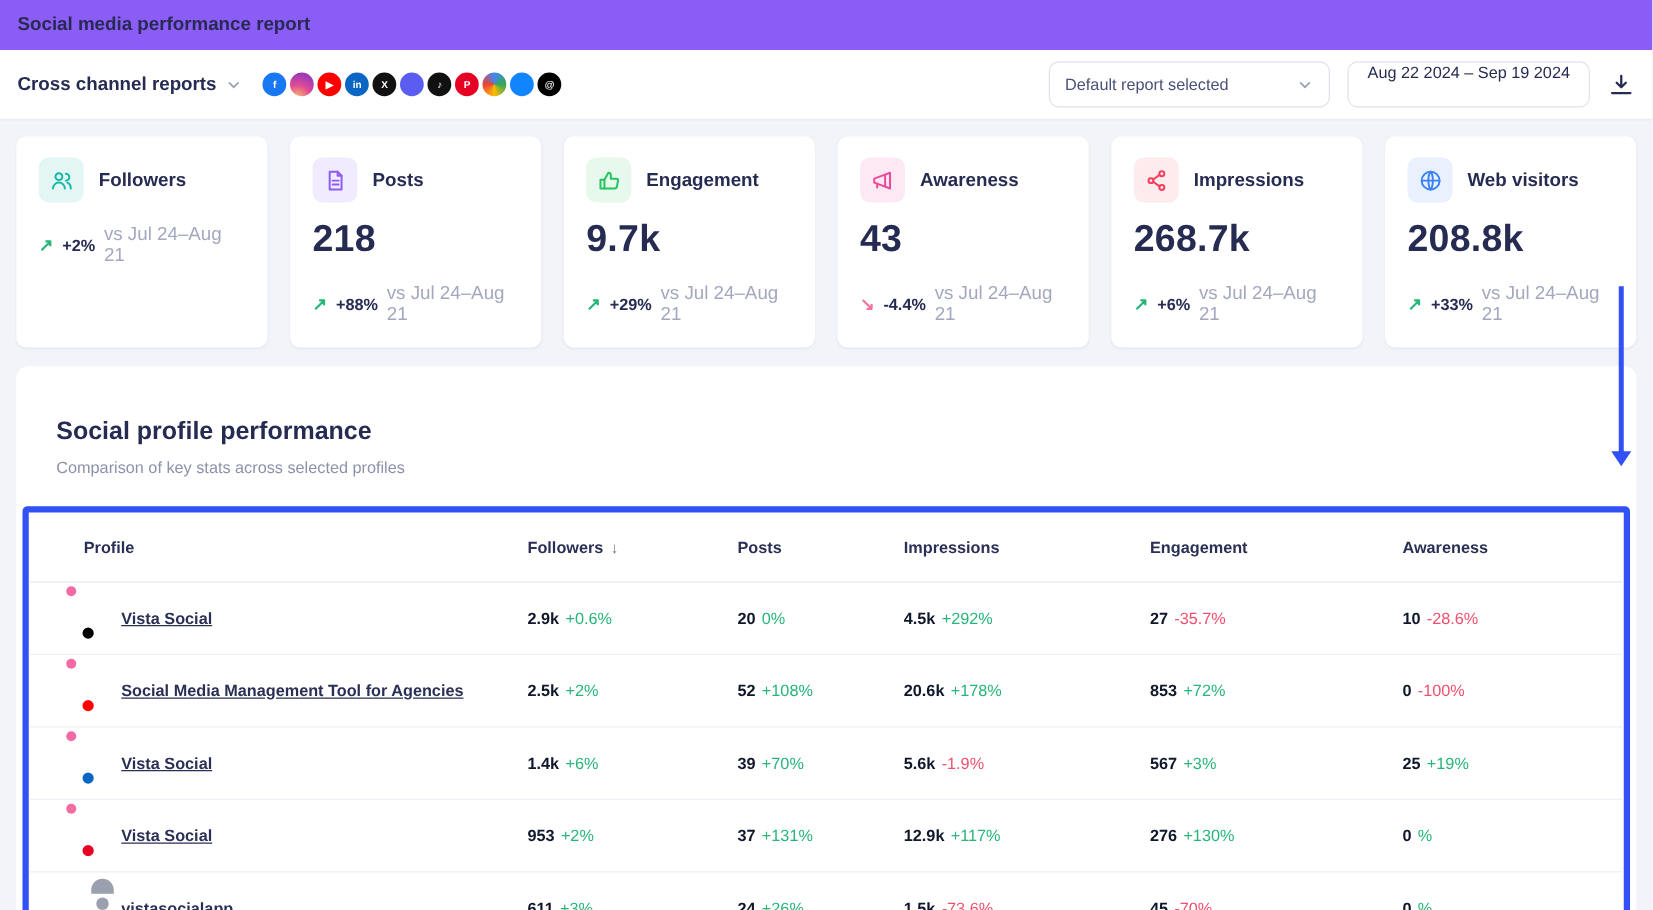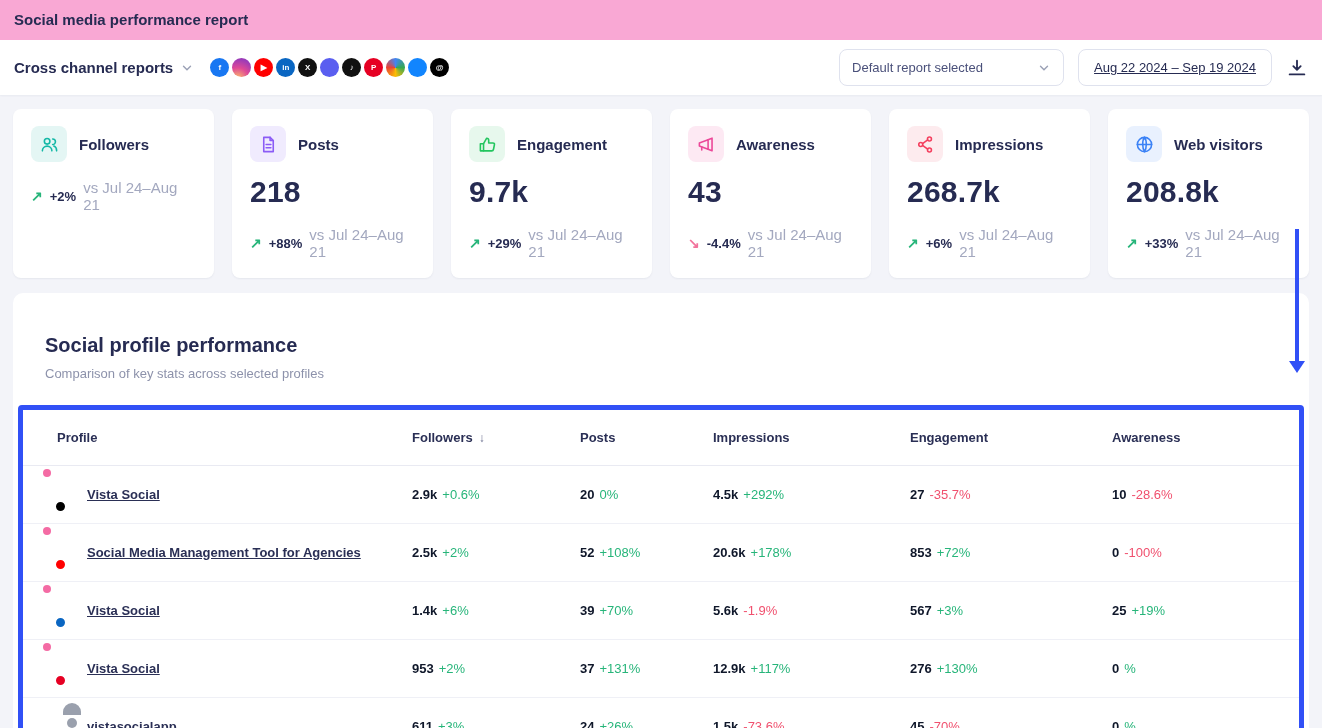--- a/index.html
+++ b/index.html
@@ -1,36 +1,36 @@
 <!DOCTYPE html>
 <html><head>
 <meta charset="utf-8">
 <style>
   * { margin:0; padding:0; box-sizing:border-box; }
   html,body { width:1322px; height:728px; overflow:hidden; }
   body { font-family:"Liberation Sans", sans-serif; background:#f3f4f9; color:#262b52; position:relative; }
 
   
-  .topbar { background:#f9a8d4; padding:11px 14px; font-size:15px; font-weight:600; color:#262b52; height:40px; }
+  .topbar { background:#8b5cf6; padding:11px 14px; font-size:15px; font-weight:600; color:#262b52; height:40px; }
 
   
   .toolbar { background:#fff; height:55px; display:flex; align-items:center; justify-content:space-between; padding:0 14px; box-shadow:0 1px 2px rgba(25,30,70,.05); }
   .toolbar-left { display:flex; align-items:center; gap:8px; }
   .report-name { font-size:15px; font-weight:700; color:#262b52; cursor:pointer; display:flex; align-items:center; gap:7px; }
   .chev { width:14px; height:14px; }
   .net-row { display:flex; align-items:center; gap:3px; margin-left:8px; }
   .net { width:19px; height:19px; border-radius:50%; color:#fff; font-size:8px; font-weight:700; display:flex; align-items:center; justify-content:center; cursor:pointer; }
   .net.facebook{background:#1877f2} .net.instagram{background:radial-gradient(circle at 30% 110%,#fdc468,#df4996 45%,#9b3bb8 80%)}
   .net.youtube{background:#f00} .net.linkedin{background:#0a66c2} .net.x{background:#111}
   .net.meta{background:#5a5ef0} .net.tiktok{background:#111} .net.pinterest{background:#e60023}
   .net.google-business{background:conic-gradient(#4285f4,#34a853,#fbbc05,#ea4335,#4285f4)} .net.bluesky{background:#1185fe} .net.threads{background:#000}
 
   .toolbar-right { display:flex; align-items:center; gap:14px; }
   .select-box { width:225px; height:37px; border:1px solid #dfe2ee; border-radius:8px; display:flex; align-items:center; justify-content:space-between; padding:0 12px; font-size:13px; color:#4a507a; background:#fff; cursor:pointer; }
-  .date-box { height:37px; border:1px solid #dfe2ee; border-radius:8px; display:flex; align-items:center; padding:0 15px; font-size:13px; color:#262b52; background:#fff; cursor:pointer;text-decoration:underline; }
+  .date-box { height:37px; border:1px solid #dfe2ee; border-radius:8px; display:flex; padding:0 15px; font-size:13px; color:#262b52; background:#fff; cursor:pointer; }
   .dl-btn { width:22px; height:22px; cursor:pointer; }
 
   
   .content { padding:14px 13px 0; }
 
   
   .kpi-row { display:flex; gap:18px; margin-bottom:15px; }
   .kpi-card { flex:1; background:#fff; border-radius:8px; padding:17px 18px 18px; box-shadow:0 1px 2px rgba(25,30,70,.06); }
   .kpi-head { display:flex; align-items:center; gap:12px; }
   .kpi-icon { width:36px; height:36px; border-radius:8px; display:flex; align-items:center; justify-content:center; }
@@ -45,21 +45,21 @@
   .kpi-delta { font-size:13px; font-weight:700; color:#262b52; }
   .kpi-compare { font-size:15px; color:#a3a8bf; }
 
   
   .panel { background:#fff; border-radius:10px; margin:0 13px; padding:21px 5px 0; height:460px; }
   .panel-title { font-size:20px; font-weight:700; color:#262b52; margin-left:27px;margin-top:20px; }
   .panel-sub { font-size:13px; color:#8d92ab; margin:9px 0 0 27px; }
 
   
   .annot-box { margin-top:24px; border:5px solid #3150f6; border-radius:4px; background:#fff; overflow:hidden; }
-  .tbl-row { display:grid; grid-template-columns:355px 168px 133px 197px 202px 1fr; align-items:center; padding-left:34px; }
+  .tbl-row { display:grid; grid-template-columns:355px 168px 133px 197px 202px 1fr; align-items:center; padding-left:44px; }
   .tbl-header { height:56px; border-bottom:1px solid #e9eaf2; }
   .th { font-size:13px; font-weight:700; color:#2a2f55; display:flex; align-items:center; gap:6px; cursor:pointer; }
   .sort-icon { font-size:12px; color:#6b7090; }
   .data-row { height:58px; border-bottom:1px solid #eff0f6; }
   .cell { font-size:13px; }
   .val { font-weight:700; color:#0f172a; }
   .delta { margin-left:5px; }
   .delta.pos { color:#27b57a; }
   .delta.neg { color:#f0506e; }
 

